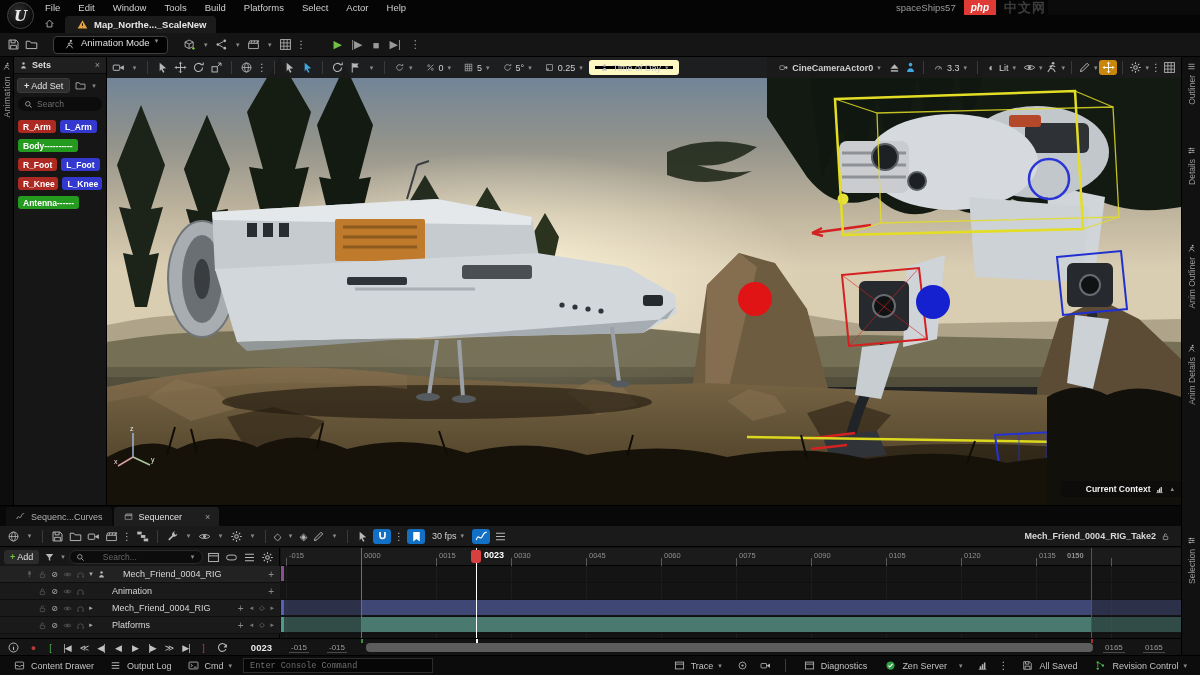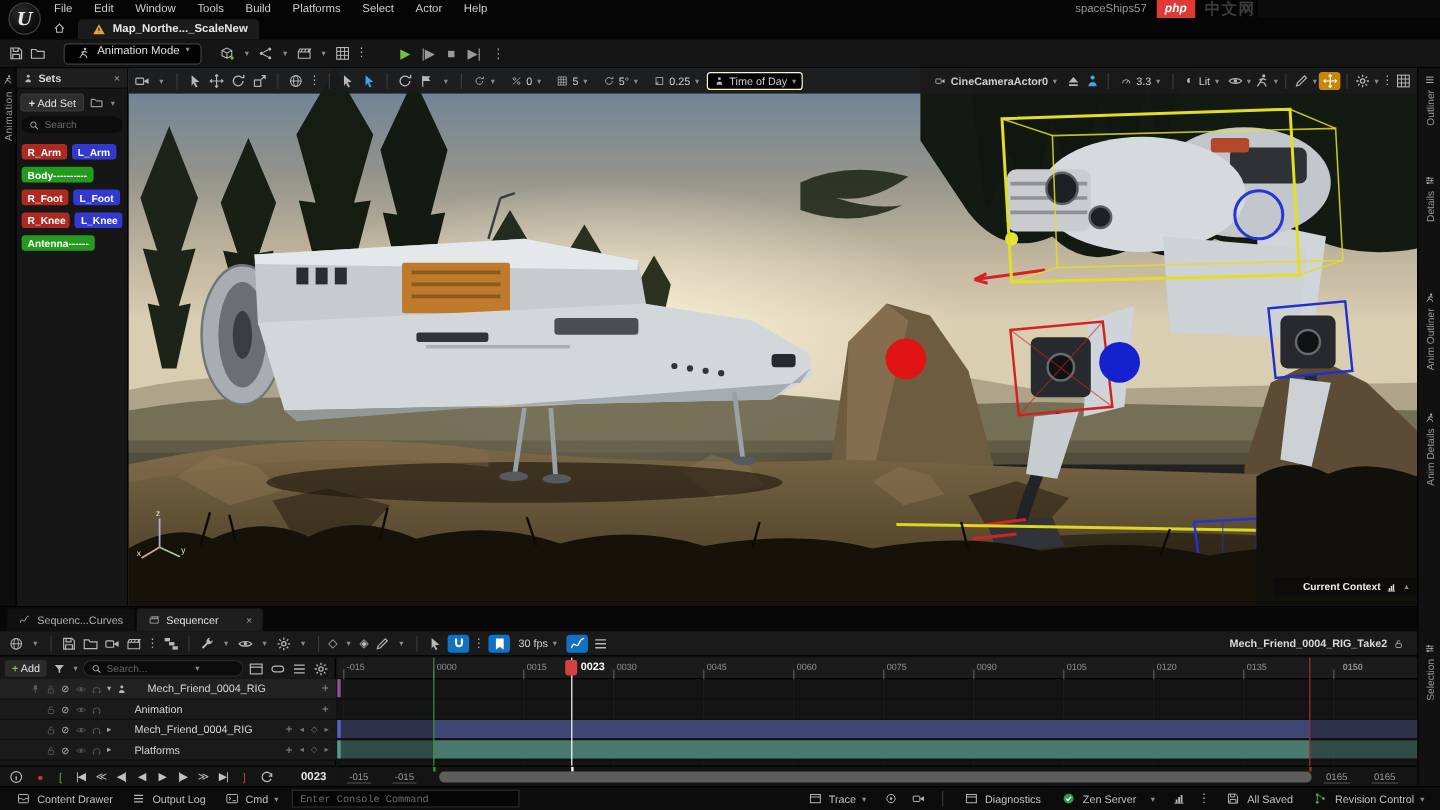--- a/index.html
+++ b/index.html
@@ -84,21 +84,21 @@
   .seq-tab.active { background:#1e1e1e; color:#e0e0e0; }
   #seq-toolbar { height:21px; background:#1a1a1a; border-bottom:1px solid #000; display:flex; align-items:center; gap:2px; padding:0 6px; }
   #fps-pill { display:flex; align-items:center; gap:3px; padding:0 5px; font-size:9px; color:#d0d0d0; }
   #seq-name { margin-left:auto; display:flex; align-items:center; gap:4px; font-size:9px; font-weight:bold; color:#d8d8d8; padding-right:4px; }
 
   #seq-body { position:absolute; left:0; top:42px; width:1181px; height:108px; }
   #seq-left { position:absolute; left:0; top:0; width:280px; height:108px; background:#171717; border-right:1px solid #000; }
   #seq-controls { height:18px; display:flex; align-items:center; gap:3px; padding:0 4px; }
   #seq-add { display:flex; align-items:center; gap:2px; background:#2b2b2b; border-radius:3px; height:14px; padding:0 6px; font-size:9px; color:#e0e0e0; }
   #seq-add .plus { color:#7ac142; font-weight:bold; }
-  #seq-search { display:flex; align-items:center; gap:3px; background:#0c0c0c; border:1px solid #2a2a2a; border-radius:8px; height:14px; padding:0 5px; flex:1; }
+  #seq-search { display:flex; align-items:center; gap:17px; background:#0c0c0c; border:1px solid #2a2a2a; border-radius:8px; height:14px; padding:0 5px; flex:1; }
   #seq-search input { background:none; border:none; outline:none; color:#bbb; font-size:8.5px; width:70px; font-family:inherit; }
   #seq-search input::placeholder { color:#666; }
 
   #track-labels { position:absolute; left:0; top:18px; width:280px; height:72px; }
   .trk-row { height:17px; display:flex; align-items:center; border-bottom:1px solid #0e0e0e; background:#1a1a1a; padding-left:24px; }
   .trk-row.head { background:#222; }
   .trk-row .cluster { display:flex; gap:3px; width:62px; color:#5f5f5f; align-items:center; }
   .trk-row .cluster .sico { width:10px; height:10px; color:#5f5f5f; } .trk-row .cluster .sico svg { width:9px; height:9px; }
   .trk-row .exp { width:10px; font-size:7px; color:#aaa; text-align:center; }
   .trk-row .nm { font-size:9px; color:#d6d6d6; margin-left:16px; flex:1; white-space:nowrap; overflow:hidden; }
@@ -721,21 +721,21 @@
           <span class="pill">
             <span class="sico xs">
               <svg viewBox="0 0 16 16">
                 <use href="#sy-scalebox"></use>
               </svg>
             </span>
             <span class="val">0.25</span>
             <span class="chev">▾</span>
           </span>
         </span>
-      <span class="pill" style="border:1px solid #fef9c3;background:#000000">
+      <span class="pill" style="border:6px solid #fef9c3;background:#000000">
         <span class="sico xs">
             <svg viewBox="0 0 16 16">
               <use href="#sy-person"></use>
             </svg>
           </span>
         <span class="val">Time of Day</span>
         <span class="chev">▾</span>
       </span>
       <span id="vp-right">
         <span class="pill">
@@ -1206,21 +1206,21 @@
             <span class="rlab" style="left: 458px;">0075</span>
             <span class="rtick" style="left: 530px;"></span>
             <span class="rlab" style="left: 533px;">0090</span>
             <span class="rtick" style="left: 605px;"></span>
             <span class="rlab" style="left: 608px;">0105</span>
             <span class="rtick" style="left: 680px;"></span>
             <span class="rlab" style="left: 683px;">0120</span>
             <span class="rtick" style="left: 755px;"></span>
             <span class="rlab" style="left: 758px;">0135</span>
             <span class="rtick" style="left: 830px;"></span>
-            <span class="rlab" style="left: 838px; font-weight: bold;">0150</span>
+            <span class="rlab" style="left: 786px; font-weight: bold;">0150</span>
           </div>
         <div id="tracks-area">
             <div class="band-row" style="top: 0px;">
               <div class="sliver" style="background: rgb(138, 79, 147);"></div>
             </div>
             <div class="band-row" style="top: 17px;"></div>
             <div class="band-row" style="top: 34px;">
               <div class="band-base" style="background: rgb(63, 71, 117);"></div>
               <div class="band-core" style="left: 80px; width: 730px; background: rgb(63, 71, 117);"></div>
               <div class="sliver" style="background: rgb(85, 96, 189);"></div>

